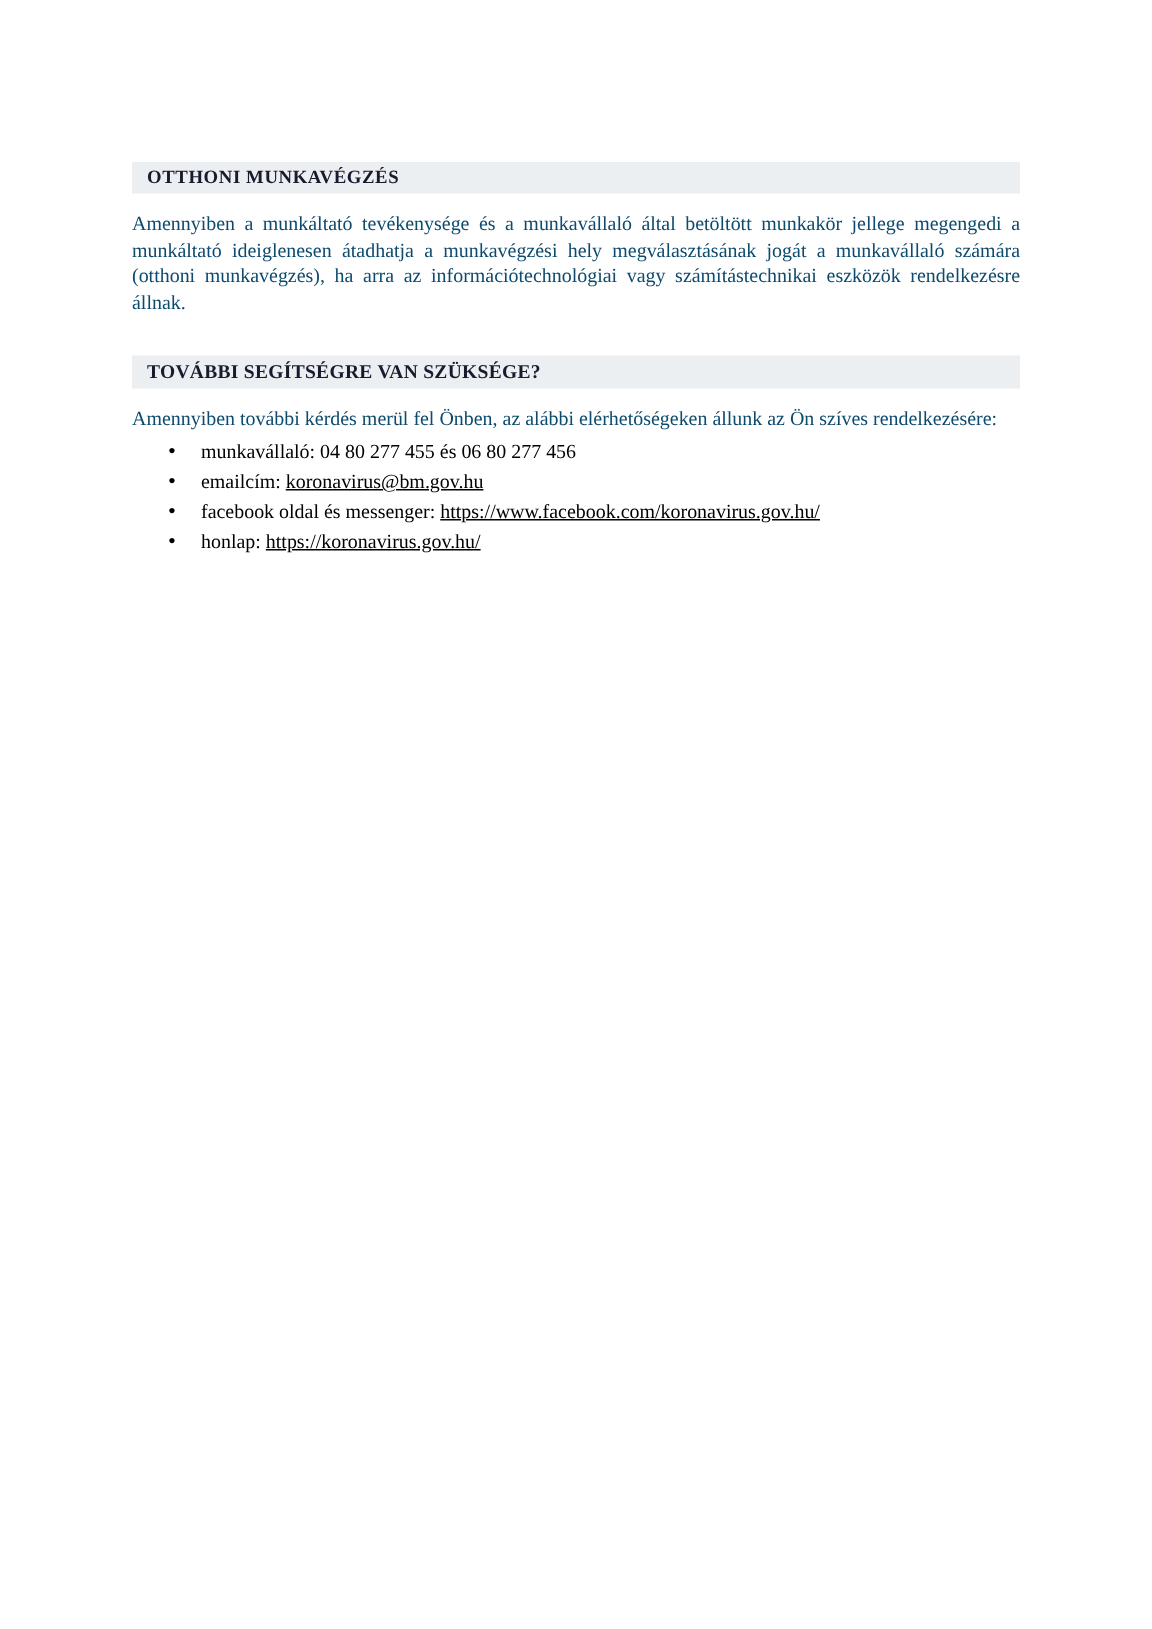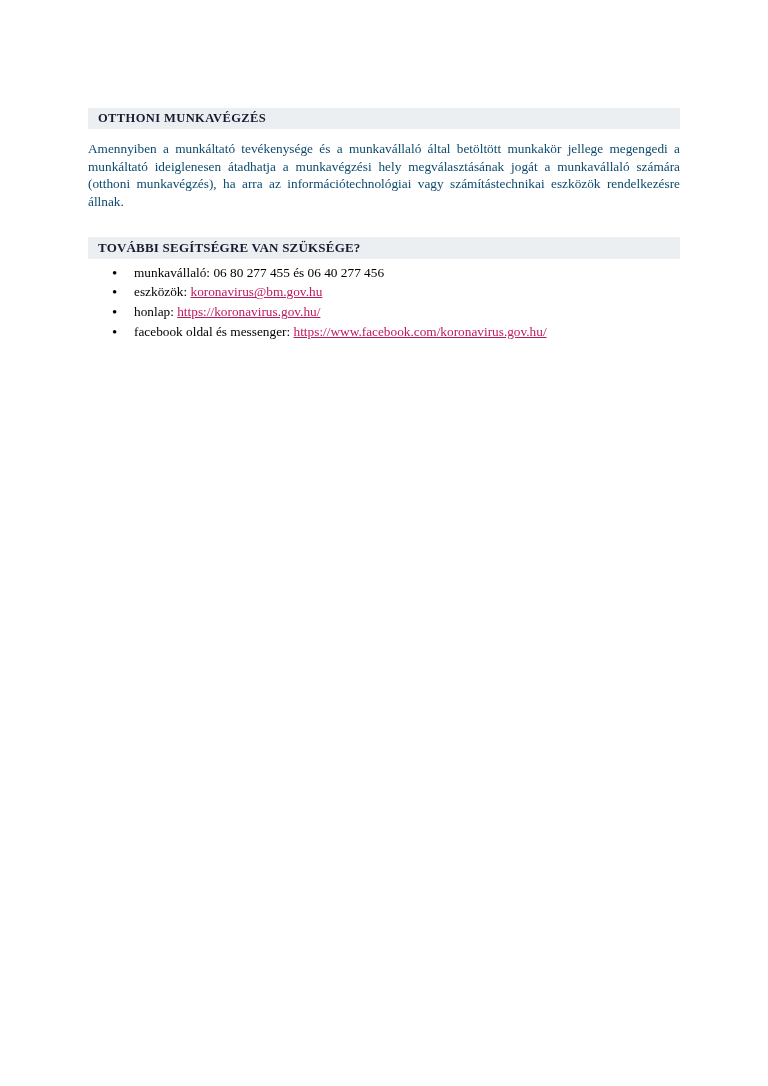--- a/index.html
+++ b/index.html
@@ -66,48 +66,49 @@
   }
   ul.contact-list li:before {
     content: "\2022";
     position: absolute;
     left: -22px;
     top: -1px;
     font-size: 15px;
     line-height: 1.49;
   }
   a.doclink {
-    color: #be185d;
+    color: #000000;
   }
   .nowrap { white-space: nowrap; }
 </style>
 </head>
 <body>
 
 <div class="page">
   <div class="content">
 
     <div class="section-heading">OTTHONI MUNKAVÉGZÉS</div>
 
     <p class="body-text">Amennyiben a munkáltató tevékenysége és a munkavállaló által betöltött munkakör jellege megengedi a munkáltató ideiglenesen átadhatja a munkavégzési hely megválasztásának jogát a munkavállaló számára (otthoni munkavégzés), ha arra az információtechnológiai vagy számítástechnikai eszközök rendelkezésre állnak.</p>
 
     <div class="spacer-lg"></div>
 
     <div class="section-heading large">TOVÁBBI SEGÍTSÉGRE VAN SZÜKSÉGE?</div>
 
+    <p class="body-text">Amennyiben további kérdés merül fel Önben, az alábbi elérhetőségeken állunk az Ön szíves rendelkezésére:</p>
 
     <ul class="contact-list">
       <li>
-        <span>munkavállaló: </span><span class="nowrap">06 80 277 455 és  06 40 277 456</span>
+        <span>munkavállaló: </span><span class="nowrap">04 80 277 455 és  06 80 277 456</span>
       </li>
       <li>
-        <span>eszközök: </span><a class="doclink" href="#">koronavirus@bm.gov.hu</a>
+        <span>emailcím: </span><a class="doclink" href="#">koronavirus@bm.gov.hu</a>
+      </li>
+      <li>
+        <span>facebook oldal és messenger: </span><a class="doclink" href="#">https://www.facebook.com/koronavirus.gov.hu/</a>
       </li>
       <li>
         <span>honlap: </span><a class="doclink" href="#">https://koronavirus.gov.hu/</a>
-      </li>
-      <li>
-        <span>facebook oldal és messenger: </span><a class="doclink" href="#">https://www.facebook.com/koronavirus.gov.hu/</a>
       </li>
     </ul>
 
   </div>
 </div>
 
 </body></html>

